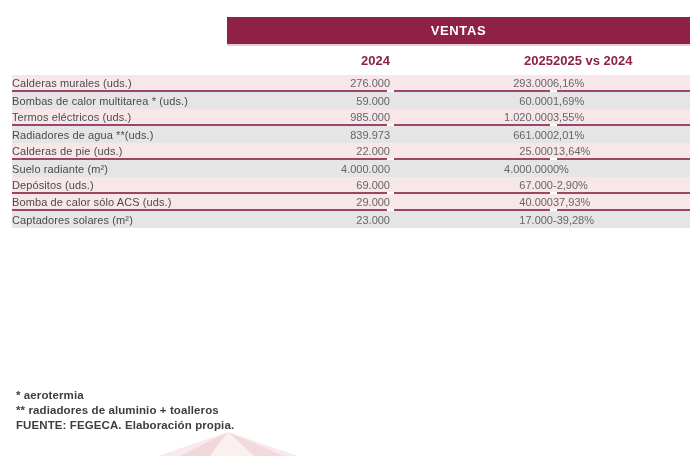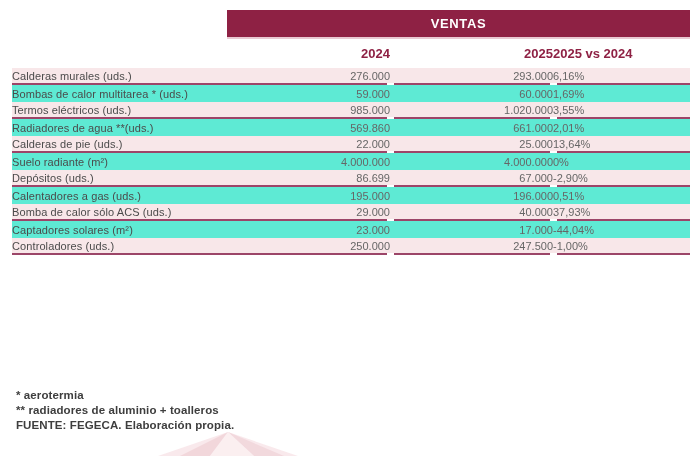--- a/index.html
+++ b/index.html
@@ -4,21 +4,21 @@
 <style>
   html,body{margin:0;padding:0;}
   body{
     width:700px;height:456px;background:#ffffff;
     font-family:"Liberation Sans",sans-serif;
     overflow:hidden;
   }
   .page{position:relative;width:700px;height:456px;background:#fff;}
 
   table.ventas{
-    position:absolute;left:12px;top:10px;width:678px;
+    position:absolute;left:12px;top:17px;width:678px;
     border-collapse:separate;border-spacing:0;table-layout:fixed;
   }
   table.ventas td{padding:0;box-sizing:border-box;vertical-align:middle;}
 
   .ventas-bar{
     background:#8e2144;color:#ffffff;font-weight:bold;font-size:13px;
     letter-spacing:0.6px;text-align:center;height:29px;
     border-bottom:2px solid #e9c9d2;
   }
   .bar-row .spacer-cell{background:transparent;height:29px;}
@@ -26,21 +26,21 @@
   .head-row td{height:29px;font-weight:bold;font-size:13px;color:#8e2144;}
 
   .num{text-align:right;padding-right:60px;}
   .pct{text-align:left;padding-right:53px;}
 
   .data-row td{height:17px;font-size:11px;}
   .row-pink td{background:#f8e7e9;border-bottom:2px solid #9c4568;position:relative;}
   .row-pink td.notch::before{
     content:"";position:absolute;bottom:-2px;left:-3px;width:7px;height:2px;background:#ffffff;
   }
-  .row-white td{background:#5eead4;}
+  .row-white td{background:#e5e5e5;}
 
   .cell-label{color:#4b4b4b;padding-left:10px;letter-spacing:0.1px;}
   .cell-num{color:#666666;}
 
   .footnotes{
     position:absolute;left:16px;top:388px;
     font-size:11.5px;font-weight:bold;color:#3e3e3e;line-height:15.2px;
     letter-spacing:0.1px;
   }
 
@@ -84,65 +84,53 @@
           <td class="cell-num pct notch">1,69%</td>
         </tr>
         <tr class="data-row row-pink">
           <td class="cell-label">Termos eléctricos (uds.)</td>
           <td class="cell-num num">985.000</td>
           <td class="cell-num num notch">1.020.000</td>
           <td class="cell-num pct notch">3,55%</td>
         </tr>
         <tr class="data-row row-white">
           <td class="cell-label">Radiadores de agua **(uds.)</td>
-          <td class="cell-num num">569.860</td>
+          <td class="cell-num num">839.973</td>
           <td class="cell-num num notch">661.000</td>
           <td class="cell-num pct notch">2,01%</td>
         </tr>
         <tr class="data-row row-pink">
           <td class="cell-label">Calderas de pie (uds.)</td>
           <td class="cell-num num">22.000</td>
           <td class="cell-num num notch">25.000</td>
           <td class="cell-num pct notch">13,64%</td>
         </tr>
         <tr class="data-row row-white">
           <td class="cell-label">Suelo radiante (m²)</td>
           <td class="cell-num num">4.000.000</td>
           <td class="cell-num num notch">4.000.000</td>
           <td class="cell-num pct notch">0%</td>
         </tr>
         <tr class="data-row row-pink">
           <td class="cell-label">Depósitos (uds.)</td>
-          <td class="cell-num num">86.699</td>
+          <td class="cell-num num">69.000</td>
           <td class="cell-num num notch">67.000</td>
           <td class="cell-num pct notch">-2,90%</td>
-        </tr>
-        <tr class="data-row row-white">
-          <td class="cell-label">Calentadores a gas (uds.)</td>
-          <td class="cell-num num">195.000</td>
-          <td class="cell-num num notch">196.000</td>
-          <td class="cell-num pct notch">0,51%</td>
         </tr>
         <tr class="data-row row-pink">
           <td class="cell-label">Bomba de calor sólo ACS (uds.)</td>
           <td class="cell-num num">29.000</td>
           <td class="cell-num num notch">40.000</td>
           <td class="cell-num pct notch">37,93%</td>
         </tr>
         <tr class="data-row row-white">
           <td class="cell-label">Captadores solares (m²)</td>
           <td class="cell-num num">23.000</td>
           <td class="cell-num num notch">17.000</td>
-          <td class="cell-num pct notch">-44,04%</td>
-        </tr>
-        <tr class="data-row row-pink">
-          <td class="cell-label">Controladores (uds.)</td>
-          <td class="cell-num num">250.000</td>
-          <td class="cell-num num notch">247.500</td>
-          <td class="cell-num pct notch">-1,00%</td>
+          <td class="cell-num pct notch">-39,28%</td>
         </tr>
       </tbody>
   </table>
 
   <div class="footnotes">
     <div>* aerotermia</div>
     <div>** radiadores de aluminio + toalleros</div>
     <div>FUENTE: FEGECA. Elaboración propia.</div>
   </div>
 

